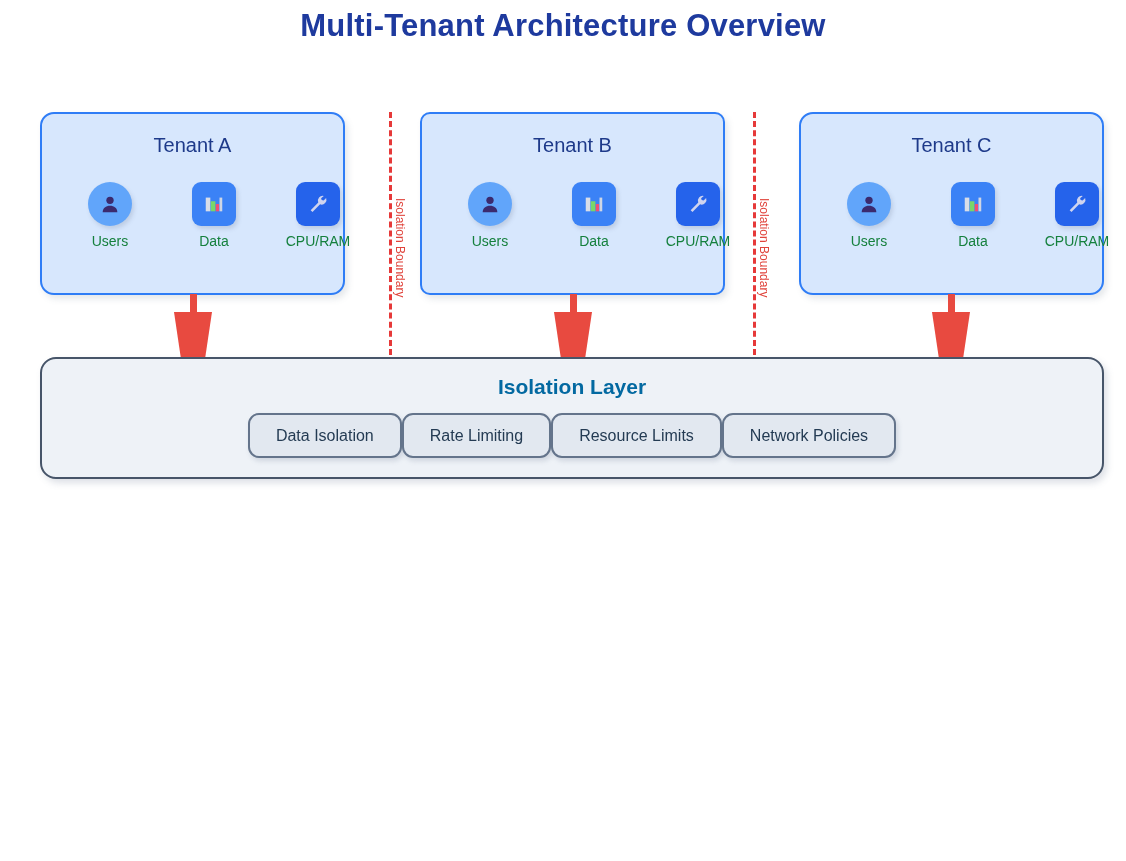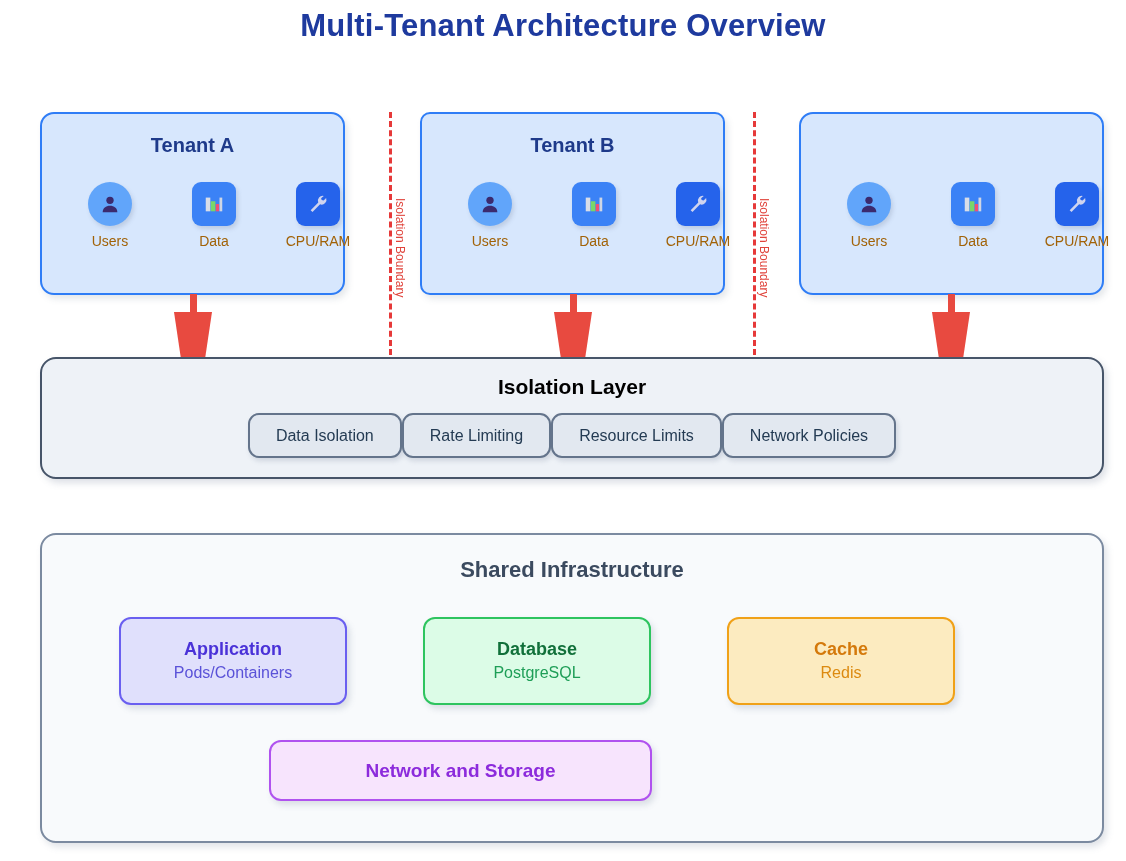--- a/index.html
+++ b/index.html
@@ -47,42 +47,42 @@
   .tenant-b { left: 420px; border-radius: 10px; }
   .tenant-c { left: 799px; }
 
   .tenant-title {
     position: absolute;
     top: 20px;
     left: 0;
     width: 100%;
     text-align: center;
     font-size: 20px;
-    font-weight: bold;
+    font-weight: normal;
     color: #1e3a8a;
   }
 
   .tenant-icons {
     position: absolute;
     top: 68px;
     left: 30px;
     display: flex;
     align-items: flex-start;
     gap: 28px;
   }
   .icon-cell {
     display: flex;
     flex-direction: column;
     align-items: center;
     width: 76px;
   }
   .icon-label {
     margin-top: 7px;
     font-size: 14px;
-    color: #a16207;
+    color: #15803d;
     white-space: nowrap;
   }
 
   .icon-users {
     width: 44px; height: 44px;
     border-radius: 50%;
     background: #61a5fa;
     display: flex; align-items: center; justify-content: center;
     box-shadow: 2px 3px 4px rgba(100,116,139,0.22);
   }
@@ -168,21 +168,21 @@
     box-shadow: 3px 4px 7px rgba(100,116,139,0.22);
   }
   .layer-title {
     position: absolute;
     top: 16px;
     left: 0;
     width: 100%;
     text-align: center;
     font-size: 21px;
     font-weight: bold;
-    color: #000000;
+    color: #0369a1;
   }
   .chip-row {
     position: absolute;
     top: 54px;
     left: 0;
     width: 100%;
     display: flex;
     justify-content: center;
   }
   .chip {
@@ -343,20 +343,21 @@
           <svg width="22" height="22" viewBox="0 0 24 24" aria-hidden="true">
             <path d="M18.3 3.2a5.3 5.3 0 0 0-6 7.2L4 18.7l2 2 8.3-8.3a5.3 5.3 0 0 0 6.6-6.9l-2.8 2.8-2.1-.6-.6-2.1z" fill="#cfd4ef"></path>
           </svg>
         </div>
         <div class="icon-label">CPU/RAM</div>
       </div>
     </div>
   </div>
 
   <div class="tenant-box tenant-c">
+    <div class="tenant-title">Tenant C</div>
     <div class="tenant-icons">
       <div class="icon-cell">
         <div class="icon-users">
           <svg width="22" height="22" viewBox="0 0 24 24" aria-hidden="true">
             <circle cx="12" cy="8" r="4" fill="#3b2a6e"></circle>
             <path d="M4 21c0-4.4 3.6-7 8-7s8 2.6 8 7z" fill="#3b2a6e"></path>
           </svg>
         </div>
         <div class="icon-label">Users</div>
       </div>
@@ -407,34 +408,14 @@
   <div class="isolation-layer">
     <div class="layer-title">Isolation Layer</div>
     <div class="chip-row">
       <div class="chip">Data Isolation</div>
       <div class="chip">Rate Limiting</div>
       <div class="chip">Resource Limits</div>
       <div class="chip">Network Policies</div>
     </div>
   </div>
 
-  <div class="shared-infra">
-    <div class="infra-title">Shared Infrastructure</div>
-
-    <div class="infra-card card-app">
-      <div class="ct">Application</div>
-      <div class="cs">Pods/Containers</div>
-    </div>
-
-    <div class="infra-card card-db">
-      <div class="ct">Database</div>
-      <div class="cs">PostgreSQL</div>
-    </div>
-
-    <div class="infra-card card-cache">
-      <div class="ct">Cache</div>
-      <div class="cs">Redis</div>
-    </div>
-
-    <div class="netstore">Network and Storage</div>
-  </div>
 
 </div>
 
 </body></html>

